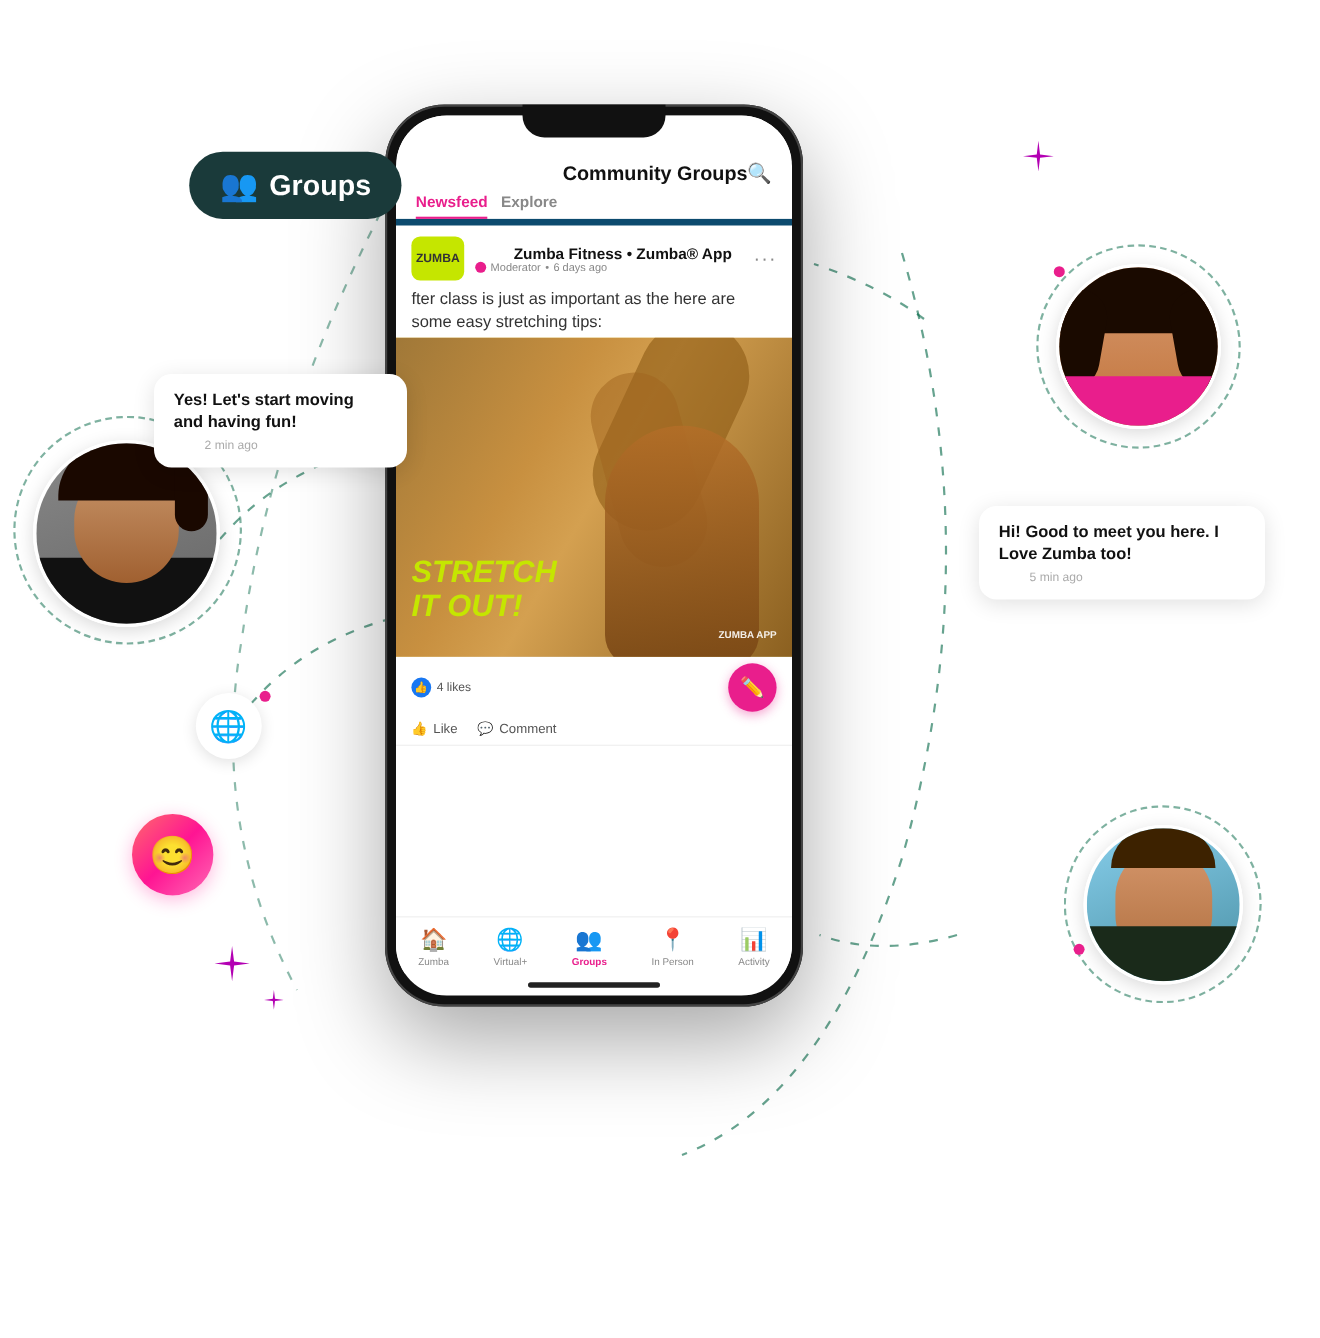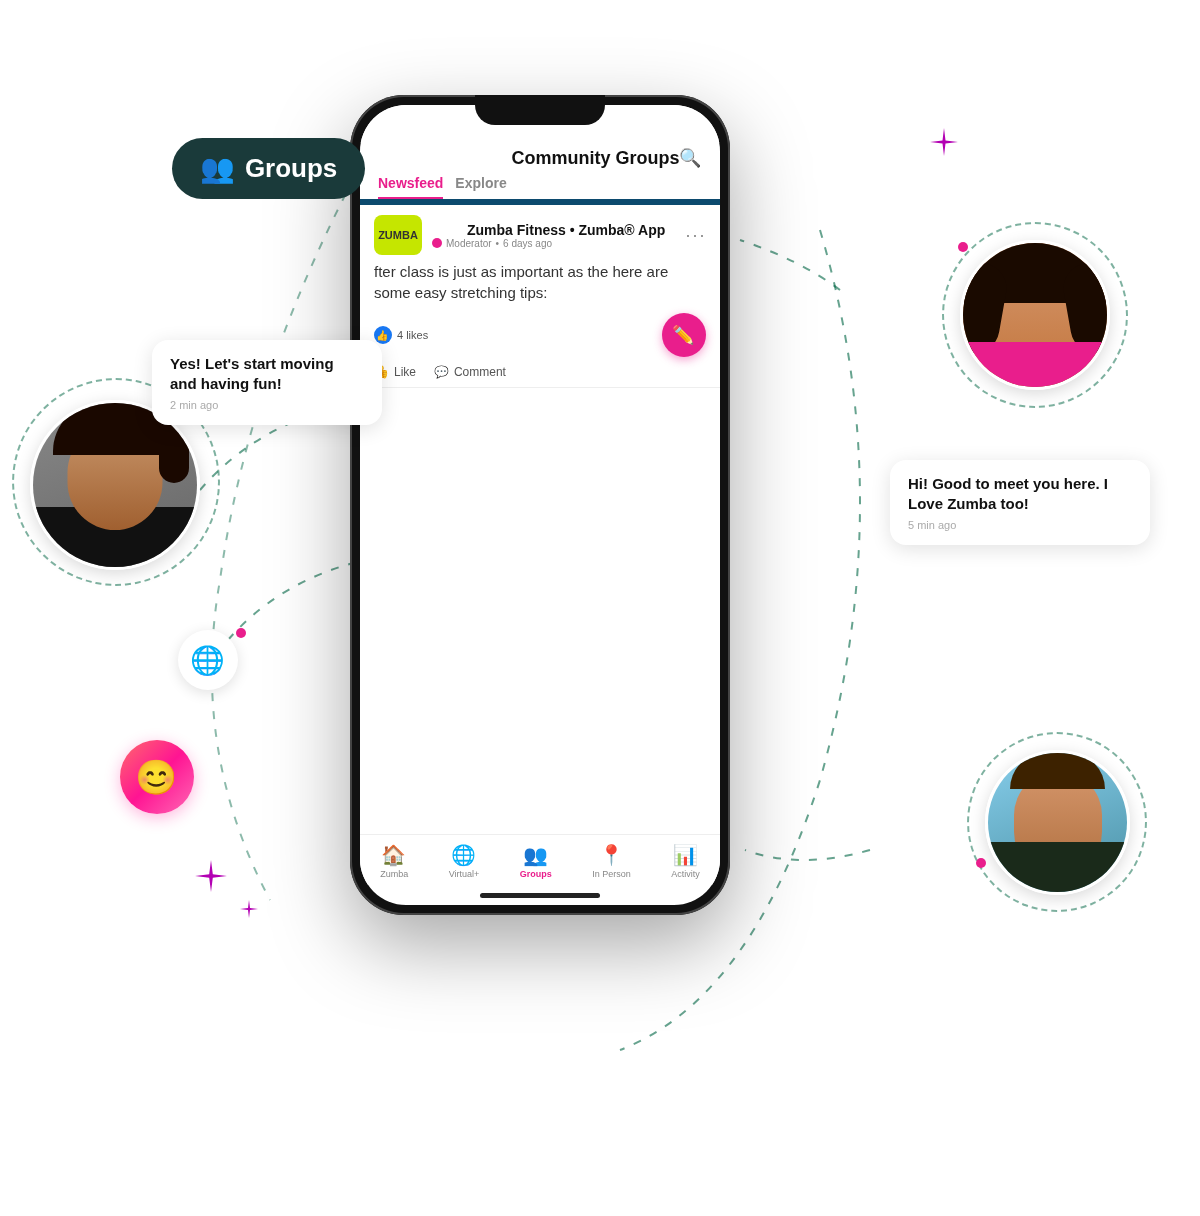--- a/index.html
+++ b/index.html
@@ -308,37 +308,38 @@
     
     .chat-bubble {
       position: absolute;
       background: #fff;
       border-radius: 16px;
       padding: 14px 18px;
       box-shadow: 0 4px 20px rgba(0,0,0,0.12);
       z-index: 10;
     }
     .bubble-left {
-      top: 340px; left: 152px;
+      top: 340px; left: 140px;
       max-width: 230px;
     }
     .bubble-right {
       top: 460px; right: 50px;
       max-width: 260px;
     }
     .bubble-text {
       font-size: 15px;
       font-weight: 700;
       color: #111;
       line-height: 1.35;
     }
     .bubble-time {
       font-size: 11px;
       color: #aaa;
       margin-top: 4px;
+      margin-left: 28px;
     }
 
     
     .circle-avatar {
       position: absolute;
       border-radius: 50%;
       overflow: hidden;
       z-index: 6;
       border: 3px solid #fff;
       box-shadow: 0 4px 16px rgba(0,0,0,0.15);
@@ -540,20 +541,35 @@
               <span>•</span>
               <span>6 days ago</span>
             </div>
           </div>
           <span class="post-more">···</span>
         </div>
         <div class="post-body-text">fter class is just as important as the
 here are some easy stretching tips:</div>
       </div>
 
+      <div class="stretch-img">
+
+        <div style="position:absolute;inset:0;background:linear-gradient(120deg,#a07838 0%,#c89040 35%,#d4a050 50%,#8b6020 100%);"></div>
+
+        <div style="position:absolute;top:-20px;right:60px;width:100px;height:200px;background:rgba(140,90,20,0.6);border-radius:50px;transform:rotate(25deg);"></div>
+        <div style="position:absolute;top:30px;right:90px;width:80px;height:180px;background:rgba(160,100,30,0.5);border-radius:40px;transform:rotate(-15deg);"></div>
+
+        <div style="position:absolute;top:80px;right:30px;width:140px;height:220px;background:linear-gradient(to bottom,rgba(180,110,40,0.8),rgba(120,70,20,0.9));border-radius:70px 70px 30px 30px;"></div>
+        <div class="stretch-text">
+          <span>STRETCH</span><br>
+          <span>IT OUT!</span>
+        </div>
+        <div class="stretch-brand">ZUMBA
+APP</div>
+      </div>
 
       <div class="post-likes-row">
         <div class="likes-left">
           <div class="like-thumb">👍</div>
           <span>4 likes</span>
         </div>
         <div class="fab-btn">
           <span class="fab-icon">✏️</span>
         </div>
       </div>

